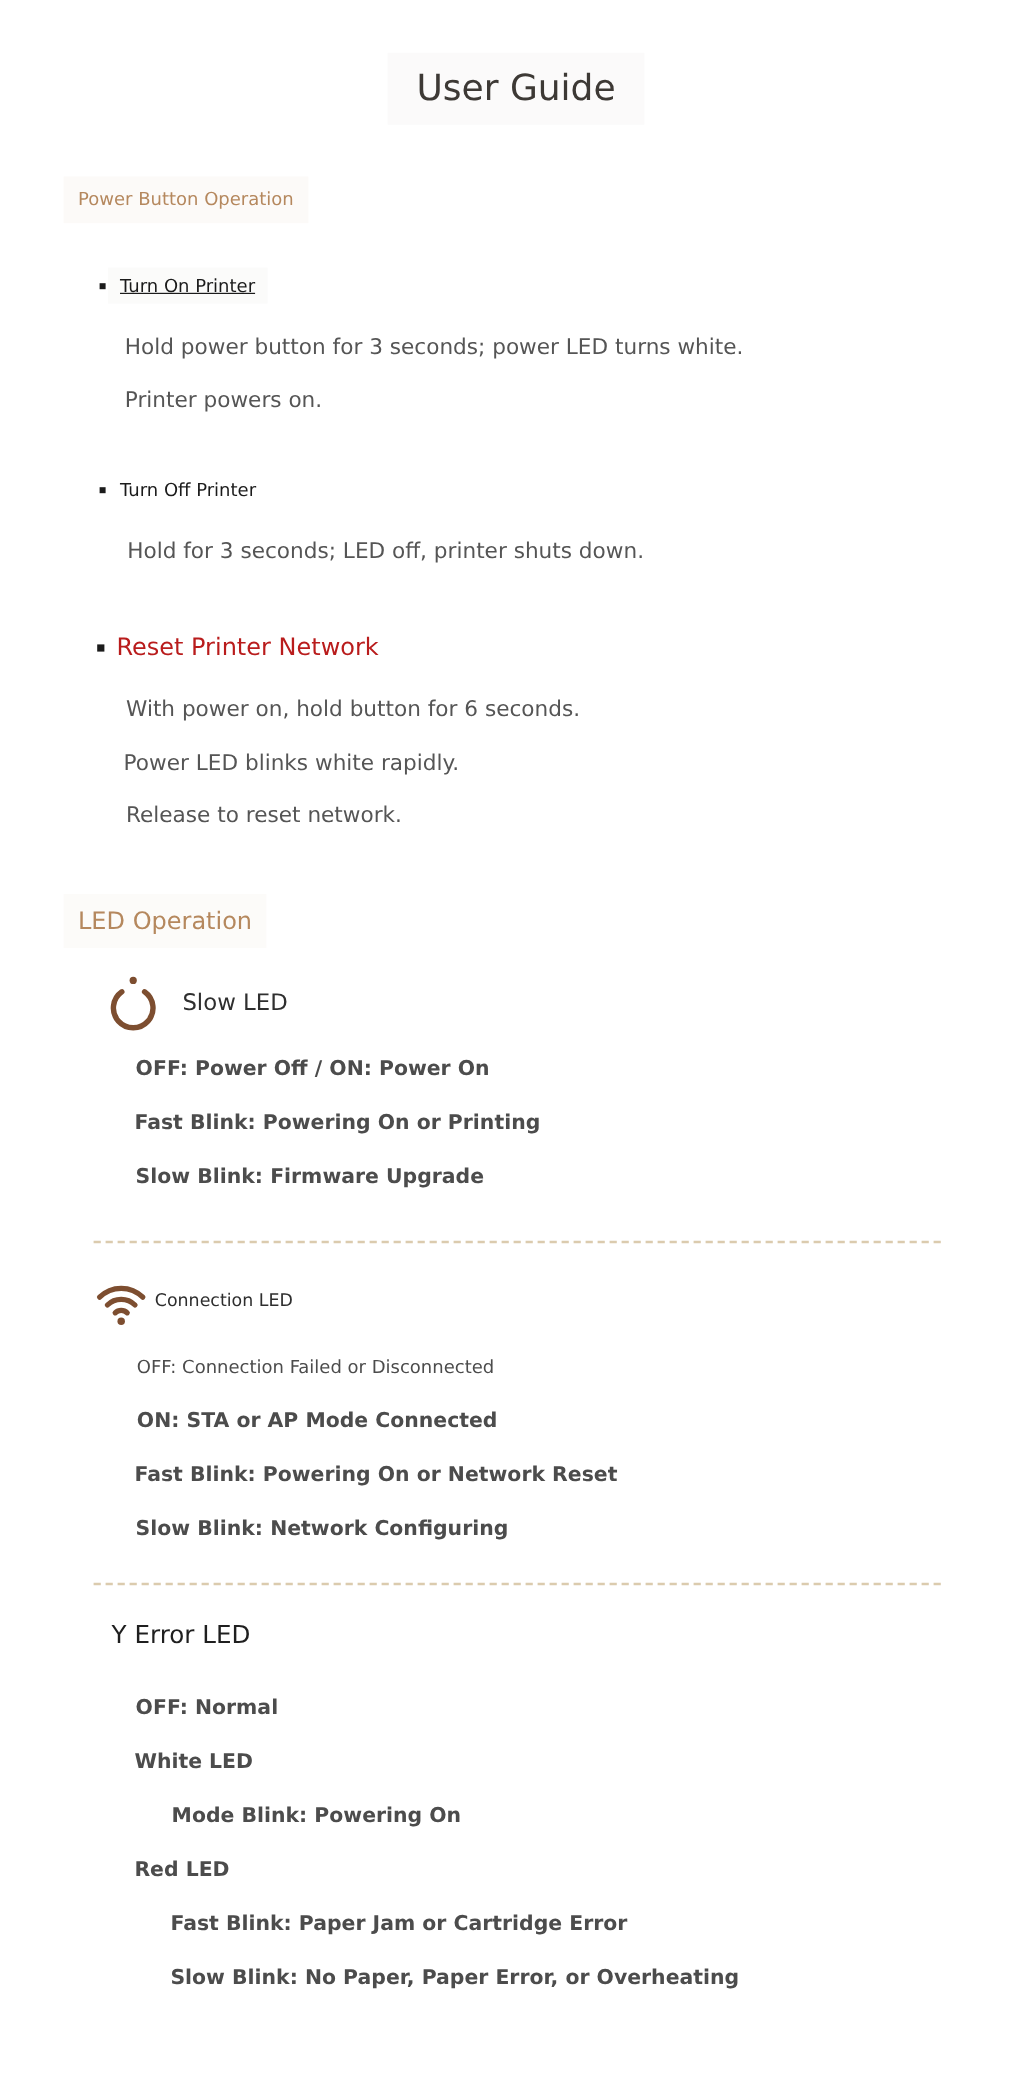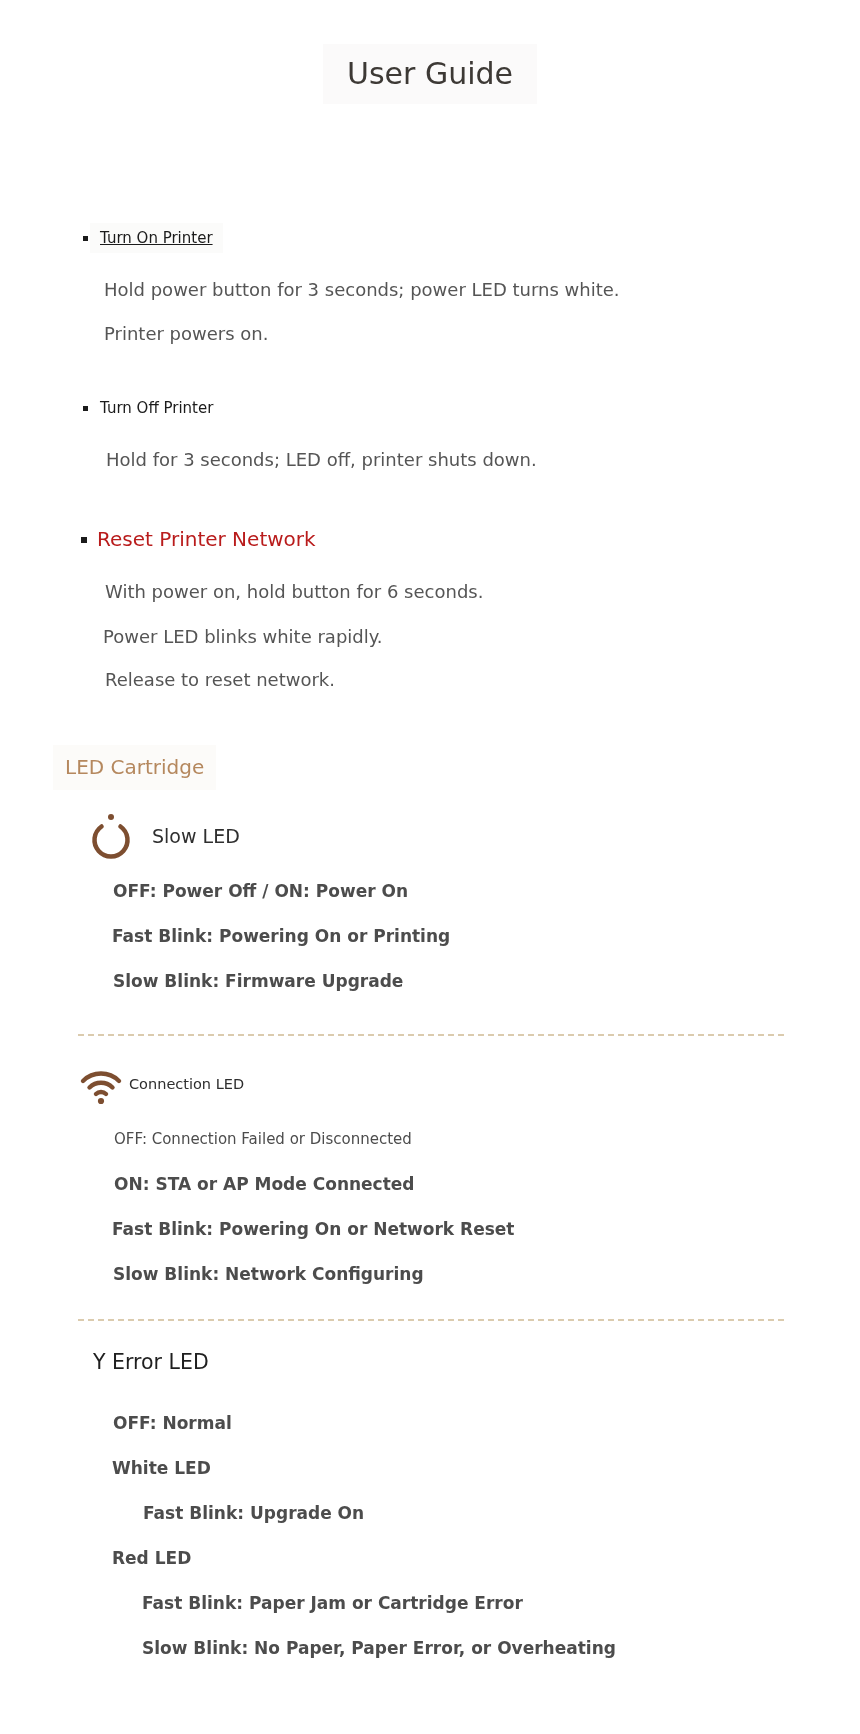--- a/index.html
+++ b/index.html
@@ -52,40 +52,43 @@
 </style>
 </head>
 <body>
 
 <div class="page">
 
   <div class="abs title-wrap">
     <span class="title-hl">User Guide</span>
   </div>
 
+  <div class="abs sec-heading-sm">
+    <span class="hl">Power Button Operation</span>
+  </div>
 
   <span class="sq sq-sm" style="left:83px;top:236px;"></span>
   <div class="abs item-title" style="left:100px;top:229px;">
     <span class="hl">Turn On Printer</span>
   </div>
   <div class="abs para" style="left:104px;top:279px;">Hold power button for 3 seconds; power LED turns white.</div>
   <div class="abs para" style="left:104px;top:323px;">Printer powers on.</div>
 
   <span class="sq sq-sm" style="left:83px;top:406px;"></span>
   <div class="abs item-title" style="left:100px;top:399px;">Turn Off Printer</div>
   <div class="abs para" style="left:106px;top:449px;">Hold for 3 seconds; LED off, printer shuts down.</div>
 
   <span class="sq sq-lg" style="left:81px;top:537px;"></span>
   <div class="abs item-title-lg" style="left:97px;top:527px;">Reset Printer Network</div>
   <div class="abs para" style="left:105px;top:581px;">With power on, hold button for 6 seconds.</div>
   <div class="abs para" style="left:103px;top:626px;">Power LED blinks white rapidly.</div>
   <div class="abs para" style="left:105px;top:669px;">Release to reset network.</div>
 
   <div class="abs sec-heading-lg">
-    <span class="hl">LED Cartridge</span>
+    <span class="hl">LED Operation</span>
   </div>
 
   <svg class="icon-svg" style="left:90px;top:812px;" width="42" height="48" viewBox="0 0 42 48">
     <circle cx="21" cy="5" r="3" fill="#7d4e30"></circle>
     <path d="M30.46 14.48 A16.5 16.5 0 1 1 11.54 14.48" fill="none" stroke="#7d4e30" stroke-width="4.5" stroke-linecap="round"></path>
   </svg>
   <div class="abs led-title" style="left:152px;top:825px;">Slow LED</div>
   <div class="abs led-line" style="left:113px;top:881px;">OFF: Power Off / ON: Power On</div>
   <div class="abs led-line" style="left:112px;top:926px;">Fast Blink: Powering On or Printing</div>
   <div class="abs led-line" style="left:113px;top:971px;">Slow Blink: Firmware Upgrade</div>
@@ -102,18 +105,18 @@
   <div class="abs led-line-sm" style="left:114px;top:1130px;">OFF: Connection Failed or Disconnected</div>
   <div class="abs led-line" style="left:114px;top:1174px;">ON: STA or AP Mode Connected</div>
   <div class="abs led-line" style="left:112px;top:1219px;">Fast Blink: Powering On or Network Reset</div>
   <div class="abs led-line" style="left:113px;top:1264px;">Slow Blink: Network Configuring</div>
 
   <div class="divider" style="top:1319px;"></div>
 
   <div class="abs err-title" style="left:93px;top:1350px;">Y Error LED</div>
   <div class="abs led-line" style="left:113px;top:1413px;">OFF: Normal</div>
   <div class="abs led-line" style="left:112px;top:1458px;">White LED</div>
-  <div class="abs led-line" style="left:143px;top:1503px;">Fast Blink: Upgrade On</div>
+  <div class="abs led-line" style="left:143px;top:1503px;">Mode Blink: Powering On</div>
   <div class="abs led-line" style="left:112px;top:1548px;">Red LED</div>
   <div class="abs led-line" style="left:142px;top:1638px;">Slow Blink: No Paper, Paper Error, or Overheating</div>
   <div class="abs led-line" style="left:142px;top:1593px;">Fast Blink: Paper Jam or Cartridge Error</div>
 
 </div>
 
 </body></html>

